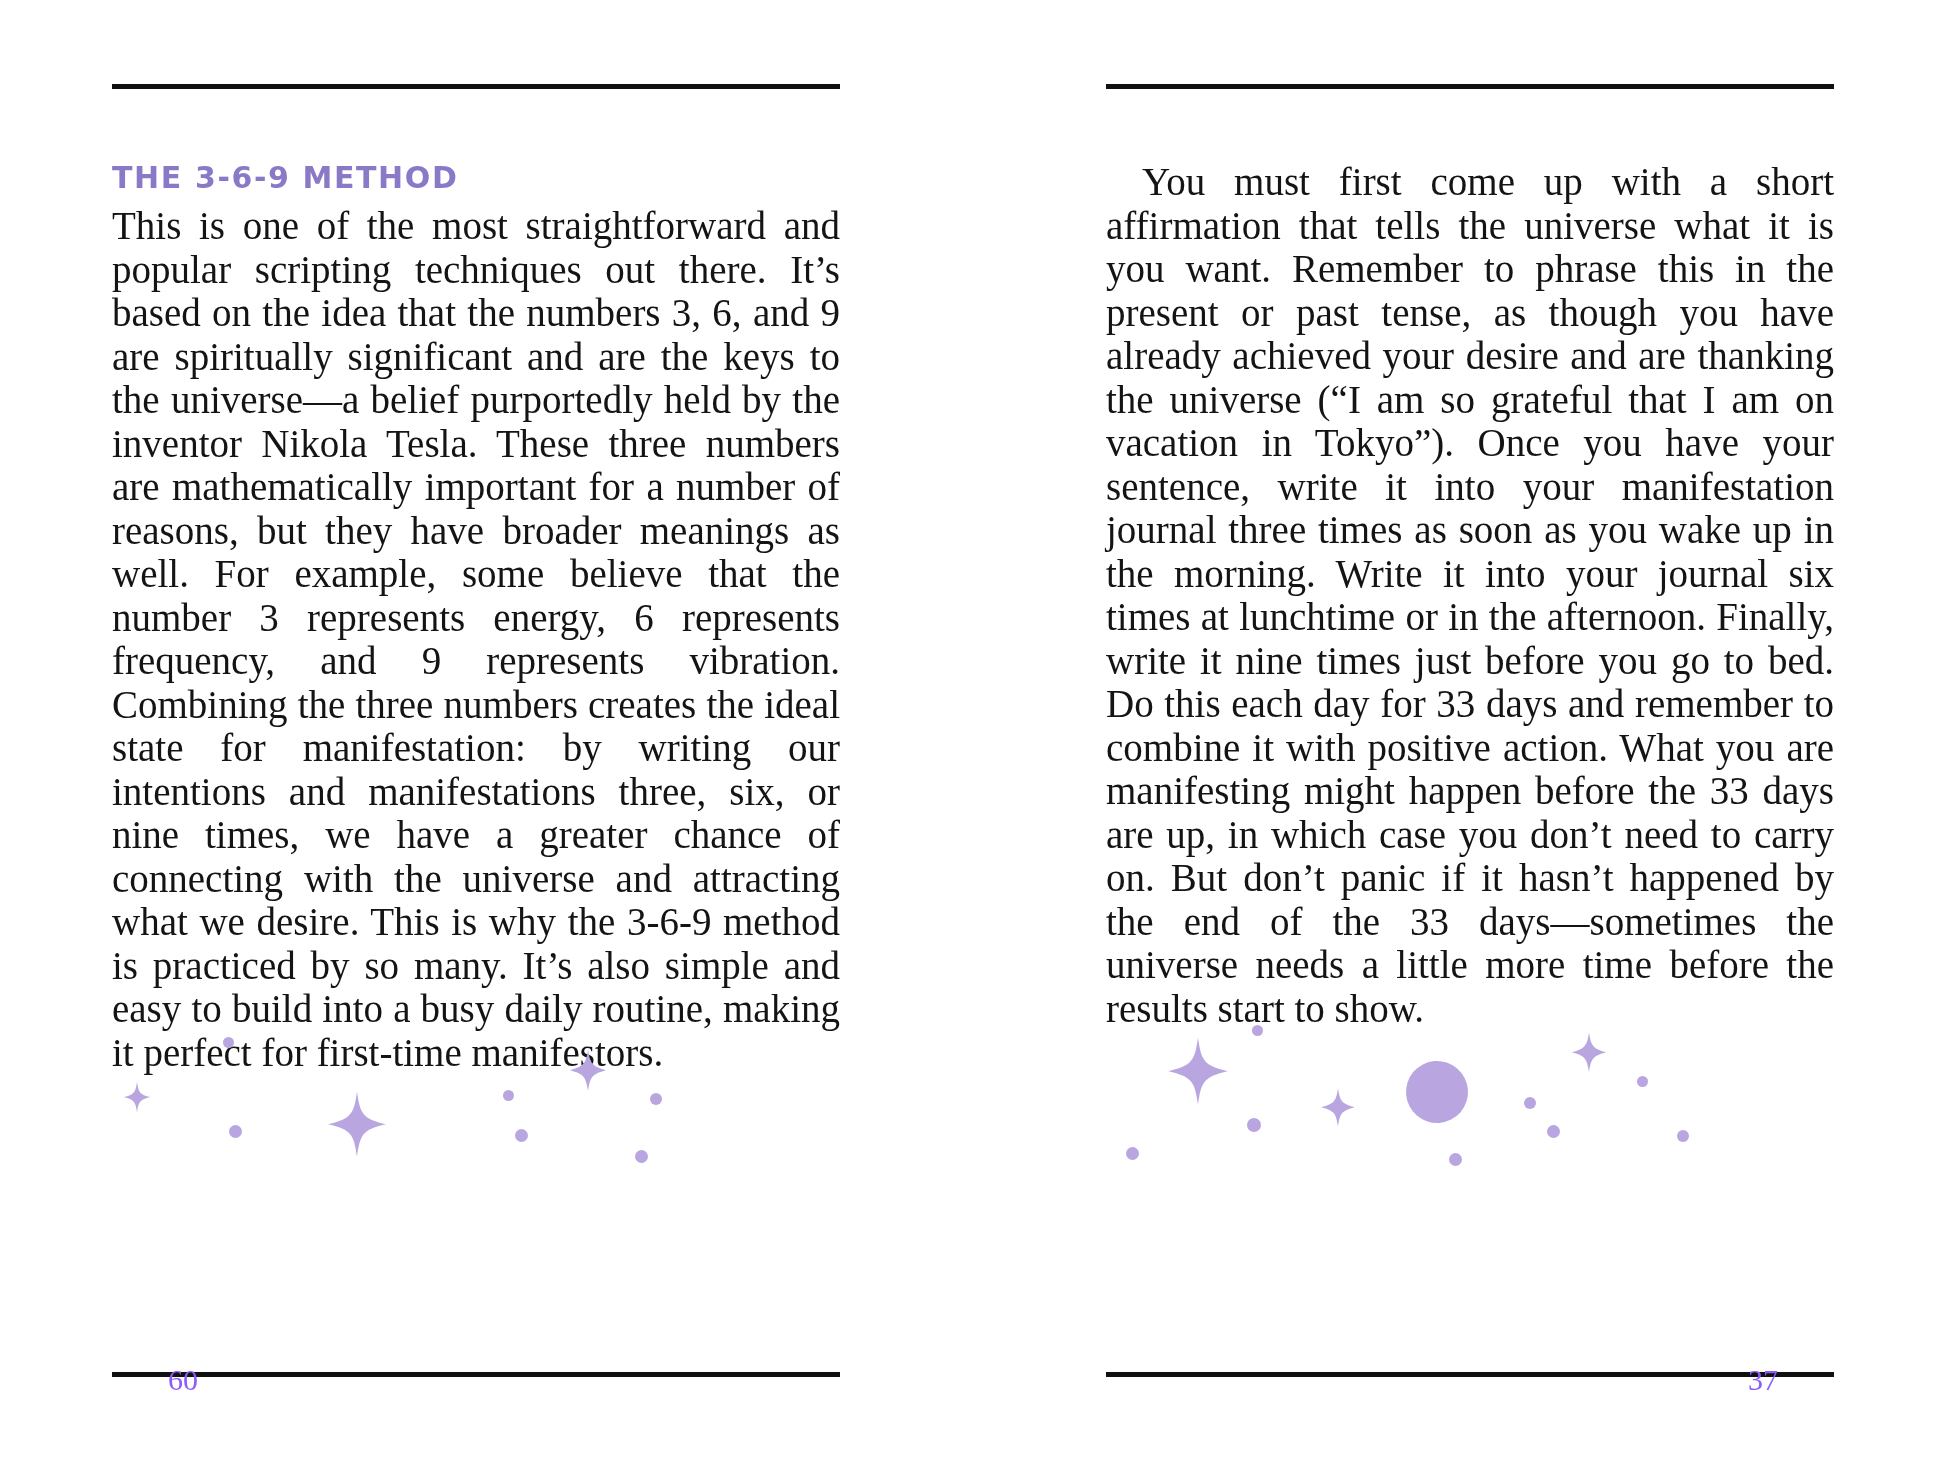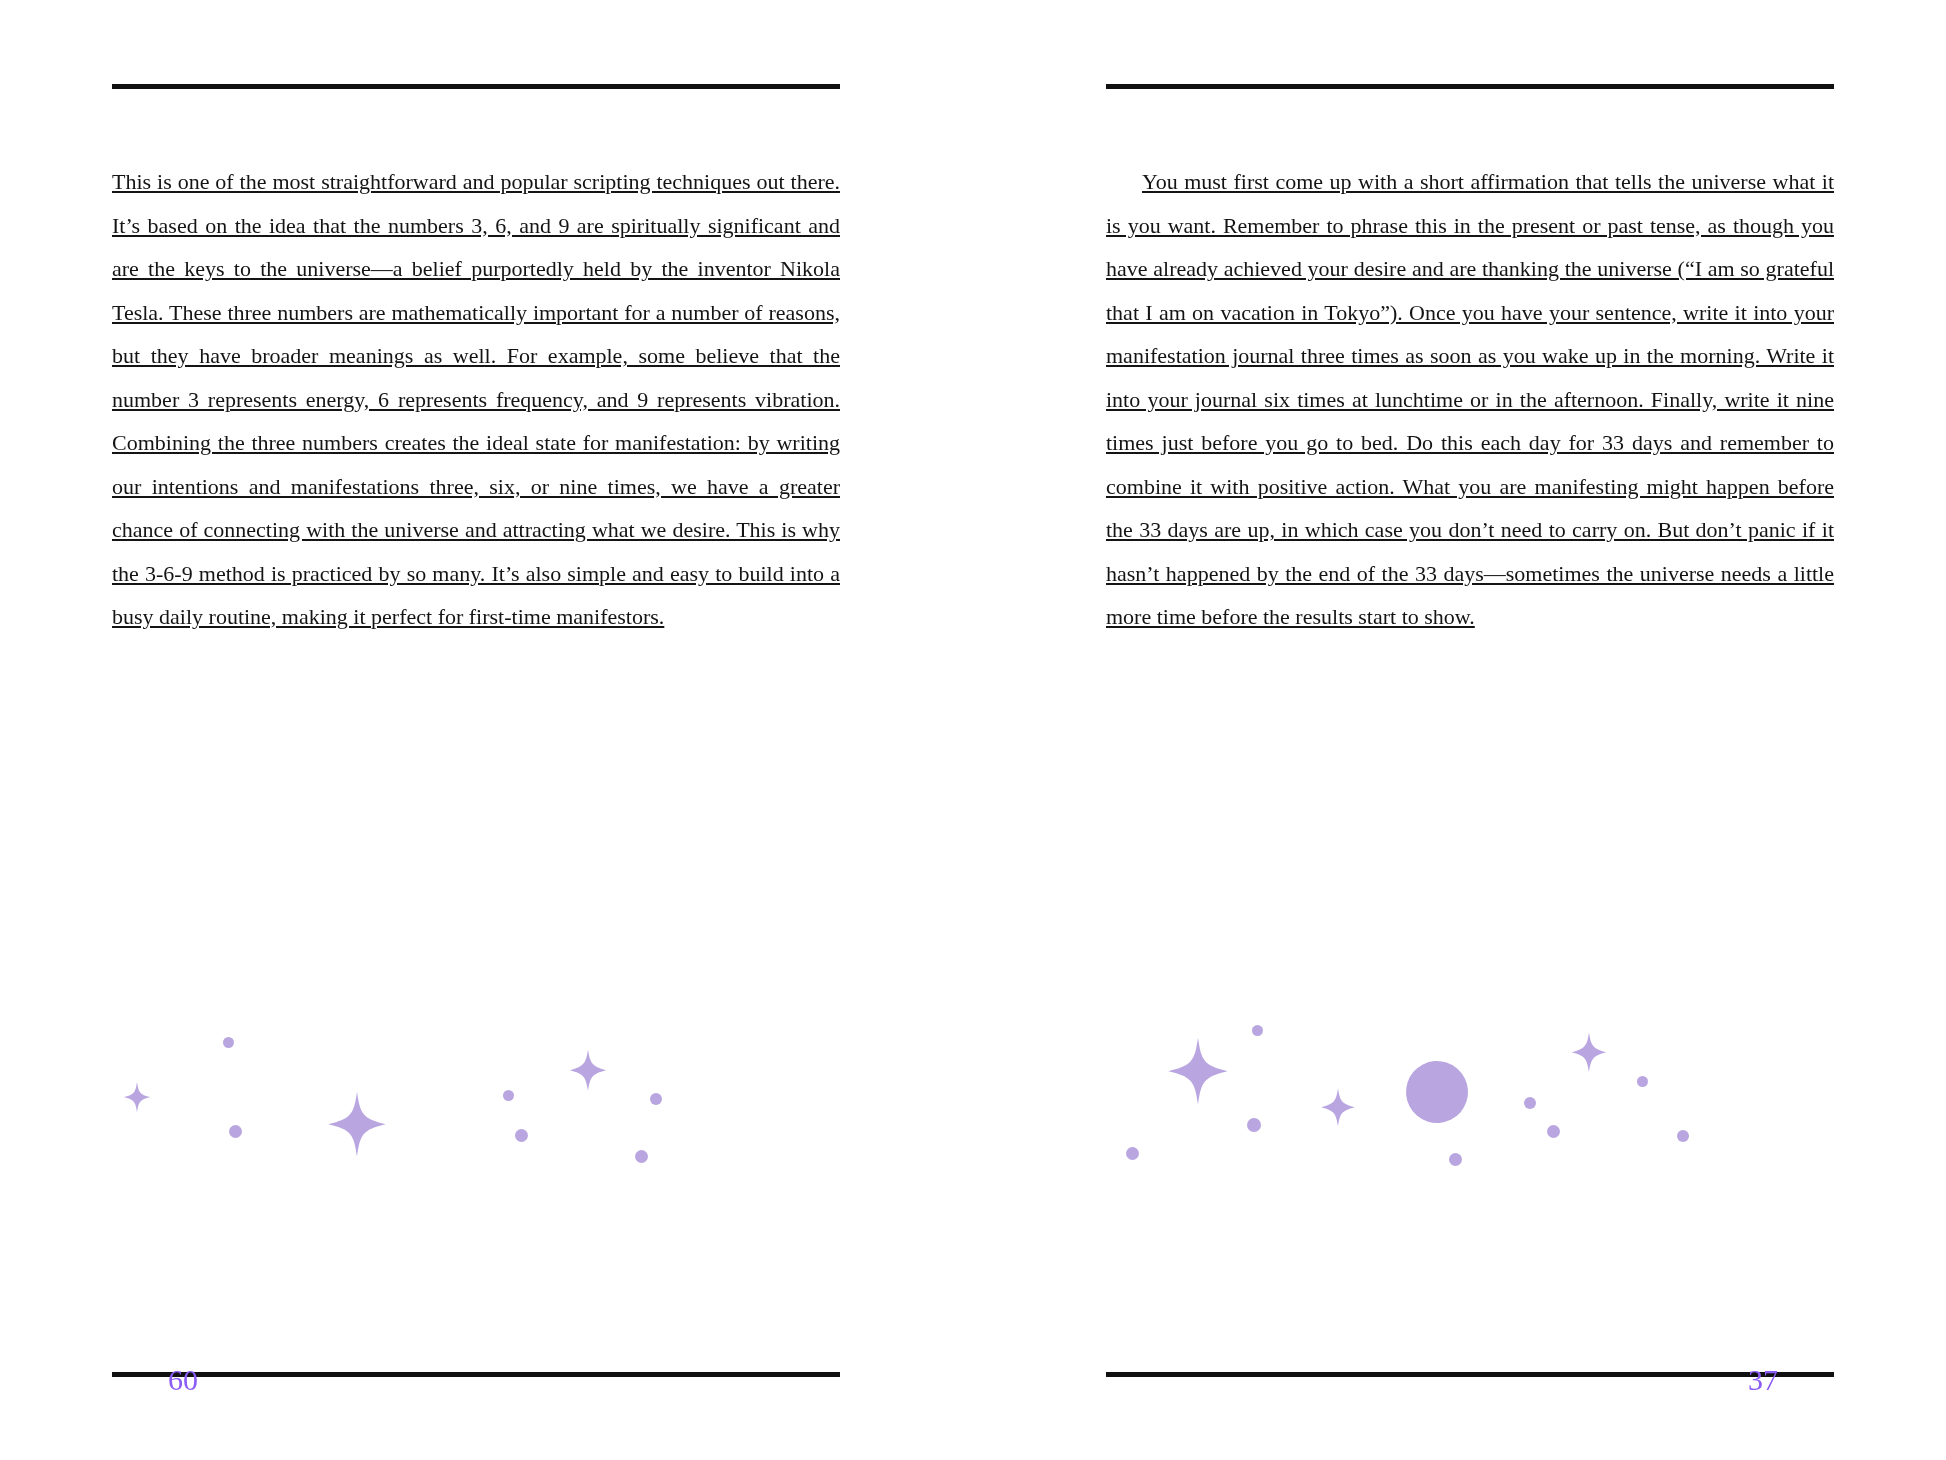--- a/index.html
+++ b/index.html
@@ -59,29 +59,28 @@
   h2.section-title {
     font-family: "DejaVu Sans", sans-serif;
     font-weight: bold;
     font-size: 30px;
     letter-spacing: 1.6px;
     color: #8a79c6;
     margin: 0 0 8px 0;
     line-height: 1.2;
   }
   p.body-text {
-    font-size: 22px;
+    font-size: 39px;
     line-height: 43.5px;
     text-align: justify;
     text-justify: inter-word;
     margin: 0;
     color: #141414;
     -webkit-hyphens: none;
     hyphens: none;
-    text-decoration: underline;
   }
   p.body-text.indent {
     text-indent: 36px;
   }
 
   
   .page-number {
     position: absolute;
     bottom: 63px;
     font-size: 30px;
@@ -124,20 +123,21 @@
 <body>
 
 <div class="spread">
 
   <div class="page page-left">
     <div class="page-inner">
       <div class="rule rule-top"></div>
       <div class="rule rule-bottom"></div>
 
       <div class="content">
+        <h2 class="section-title">THE 3-6-9 METHOD</h2>
         <p class="body-text">This is one of the most straightforward and popular scripting techniques out there. It’s based on the idea that the numbers 3, 6, and 9 are spiritually significant and are the keys to the universe—a belief purportedly held by the inventor Nikola Tesla. These three numbers are mathematically important for a number of reasons, but they have broader meanings as well. For example, some believe that the number 3 represents energy, 6 represents frequency, and 9 represents vibration. Combining the three numbers creates the ideal state for manifestation: by writing our intentions and manifestations three, six, or nine times, we have a greater chance of connecting with the universe and attracting what we desire. This is why the 3-6-9 method is practiced by so many. It’s also simple and easy to build into a busy daily routine, making it perfect for first-time manifestors.</p>
       </div>
 
       <div class="stars">
 
         <span class="star" style="left:6px; top:30px;">
           <svg class="sparkle" width="38" height="38" viewBox="0 0 40 40">
               <path d="M20 2 C21.6 13 23 15.2 34 18 C23 20.8 21.6 23 20 34 C18.4 23 17 20.8 6 18 C17 15.2 18.4 13 20 2 Z" fill="#b9a6e0"></path>
             </svg>
         </span>

